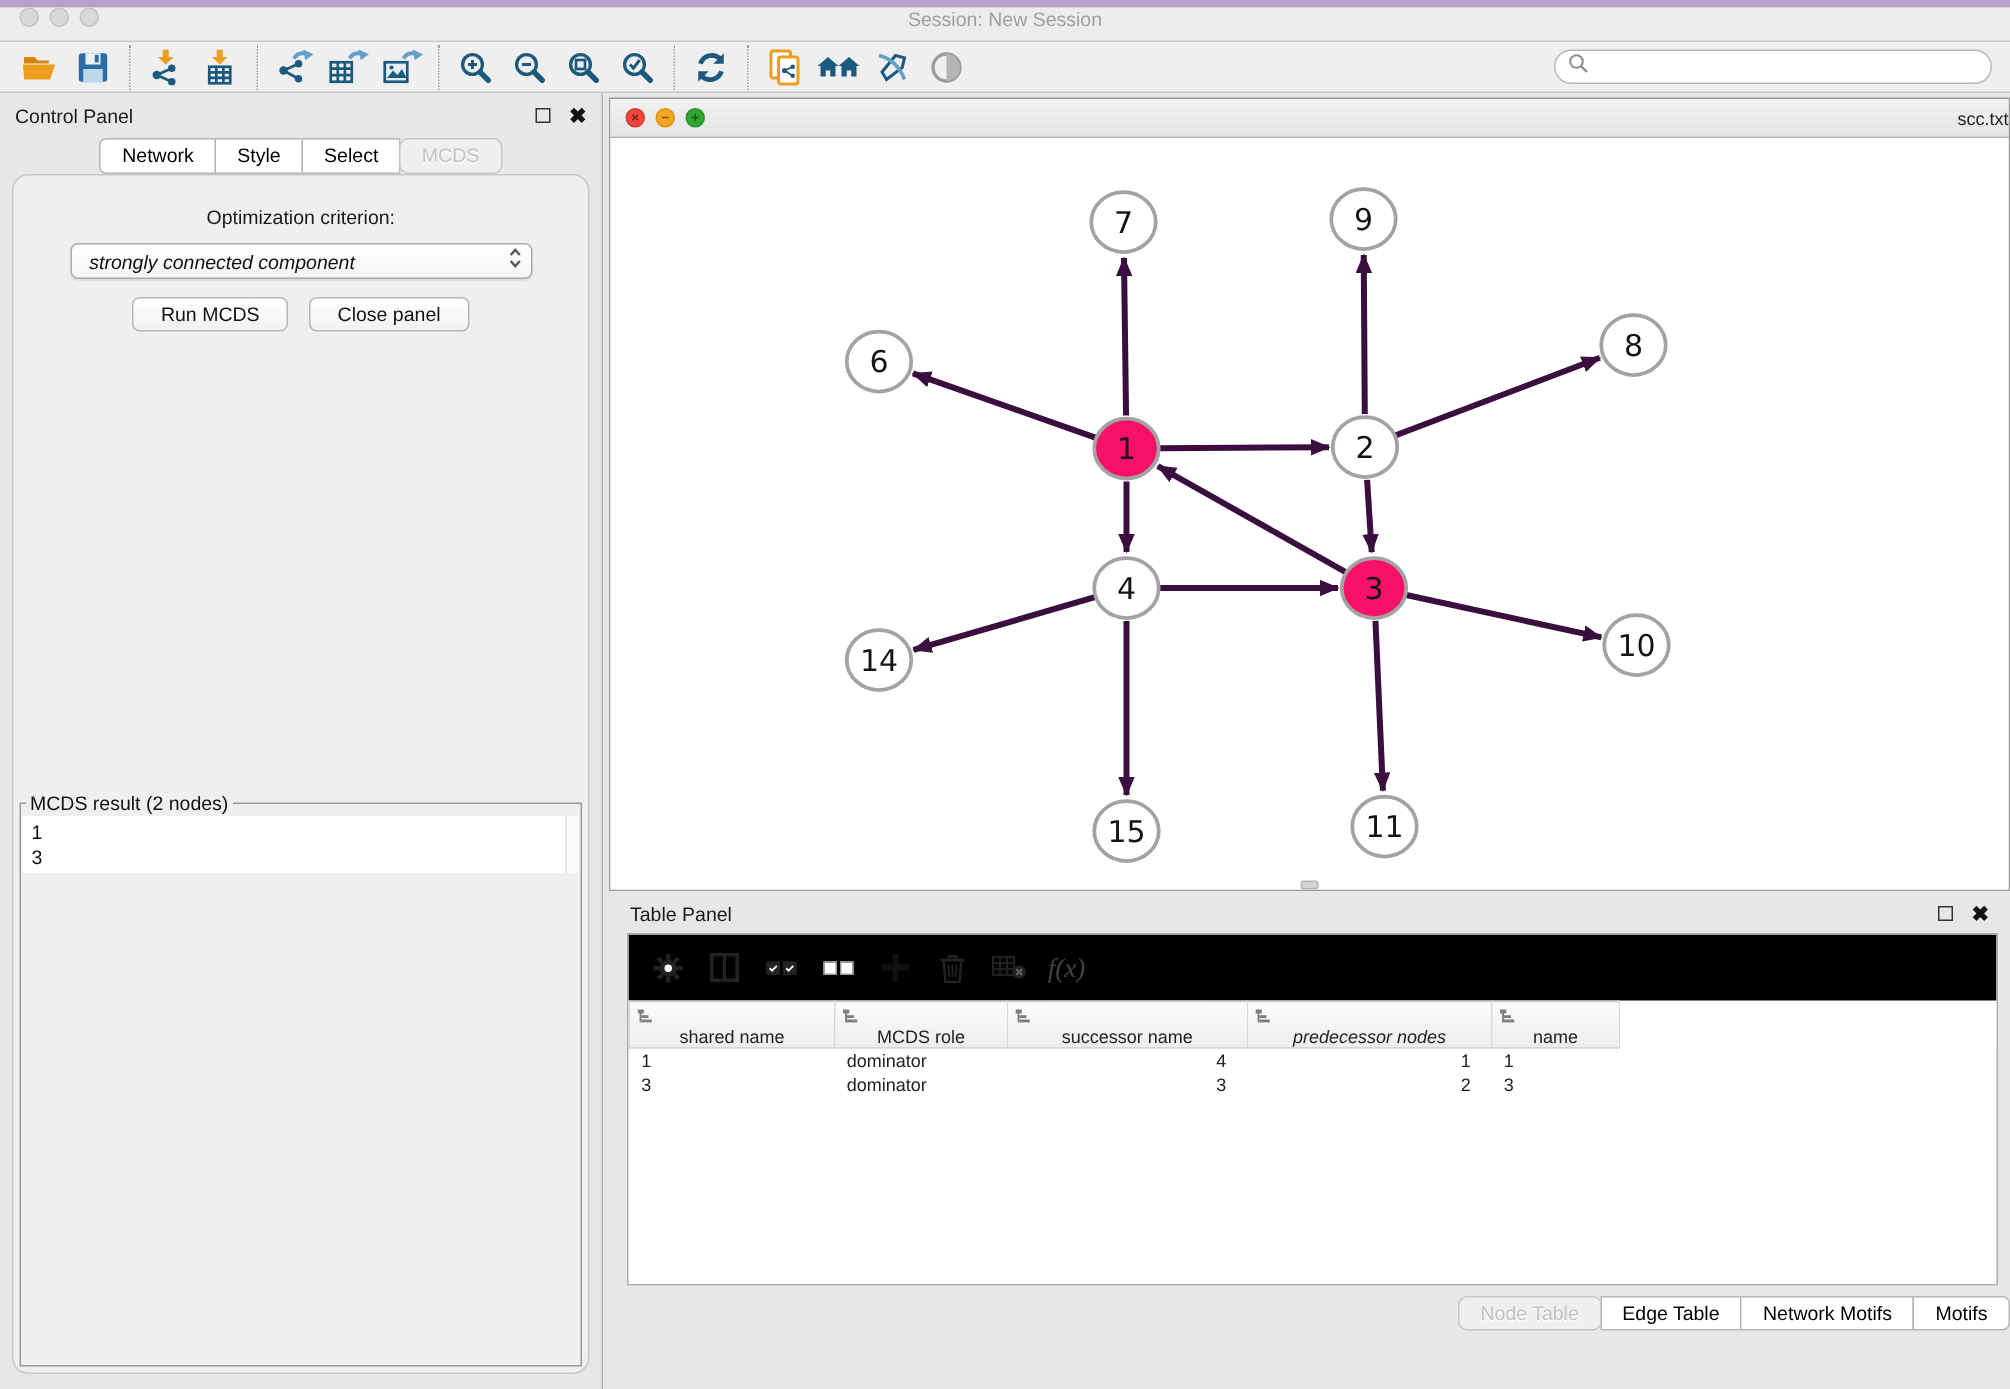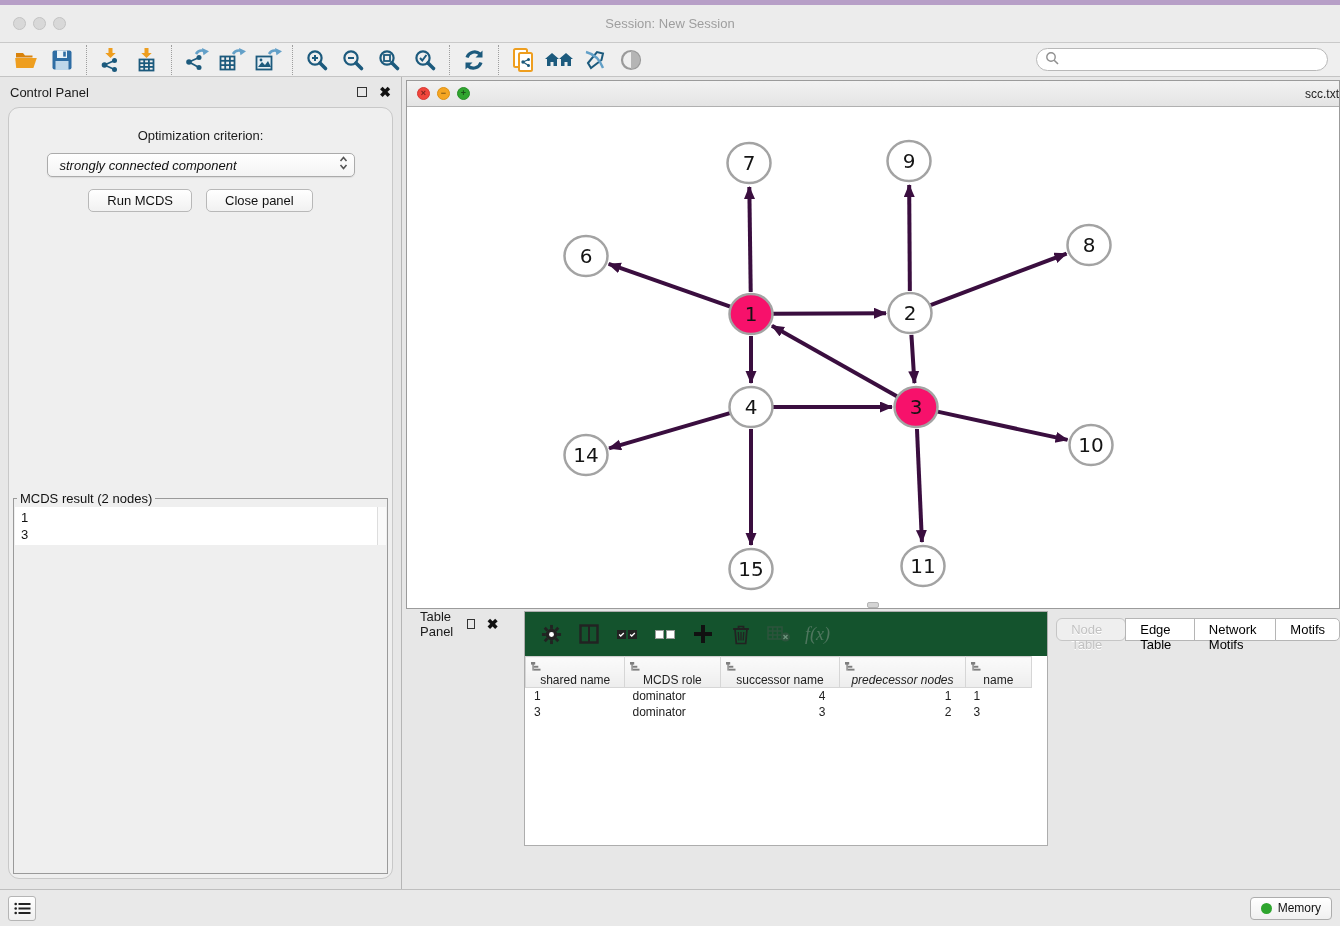--- a/index.html
+++ b/index.html
@@ -1,21 +1,21 @@
 <!DOCTYPE html>
 <html><head>
 <meta charset="utf-8">
 <style>
   * { margin:0; padding:0; box-sizing:border-box; }
   body { font-family:"Liberation Sans", sans-serif; background:#444; }
   .app { width:1340px; height:926px; background:#E9E9E9; position:relative; display:flex; flex-direction:column; overflow:hidden; }
 
   
   .accent { height:5px; background:#B79FC7; }
-  .titlebar { height:38px; background:#ECECEC; border-bottom:1px solid #C9C9C9; display:flex; align-items:center; position:relative; }
+  .titlebar { height:23px; background:#ECECEC; border-bottom:1px solid #C9C9C9; display:flex; position:relative; }
   .tl-group { display:flex; gap:7px; margin-left:13px; }
   .tl { width:13px; height:13px; border-radius:50%; background:#D8D8D8; border:1px solid #C3C3C3; display:flex; align-items:center; justify-content:center; font-size:9px; font-weight:bold; color:rgba(0,0,0,.5); line-height:1; }
   .tl.red { background:#F0463C; border-color:#D83834; }
   .tl.yellow { background:#F5A623; border-color:#E09112; }
   .tl.green { background:#30A52F; border-color:#2A8F2A; }
   .win-title { position:absolute; left:0; right:0; text-align:center; font-size:13px; color:#9E9E9E; }
 
   
   .toolbar { height:34px; background:#EFEFEF; border-bottom:1px solid #C4C4C4; display:flex; align-items:center; padding:0 8px; }
   .tbtn { width:36px; height:32px; display:flex; align-items:center; justify-content:center; }
@@ -54,23 +54,23 @@
   
   .right { flex:1; background:#E7E7E7; padding-left:4px; display:flex; flex-direction:column; min-width:0; }
   .network-window { margin-top:3px; border:1px solid #9B9B9B; background:#fff; height:529px; display:flex; flex-direction:column; }
   .nw-titlebar { height:26px; background:linear-gradient(#F2F2F2,#E4E4E4); border-bottom:1px solid #B0B0B0; display:flex; align-items:center; position:relative; padding:0 8px; }
   .nw-title { position:absolute; left:0; right:0; text-align:right; font-size:12px; color:#222; }
   .net-canvas { flex:1; background:#fff; position:relative; }
   .net-canvas svg { position:absolute; inset:0; }
   .divider-knob { position:absolute; bottom:0px; left:50%; width:12px; height:6px; background:#D4D4D4; border:1px solid #B5B5B5; border-radius:2px; transform:translateX(-50%); cursor:ns-resize; }
 
   
-  .table-panel { flex:1; margin-top:2px; display:flex; min-height:0; }
+  .table-panel { flex:1; margin-top:2px; display:flex; flex-direction:column; min-height:0; }
   .tp-box { margin:0 8px 0 12px; background:#fff; border:1px solid #ADADAD; height:235px; display:flex; flex-direction:column; overflow:hidden; }
-  .tp-toolbar { height:44px; display:flex; align-items:center; gap:14px; padding:0 14px; background:#14532d; }
+  .tp-toolbar { height:44px; display:flex; align-items:center; gap:14px; padding:0 14px; background:#000000; }
   .tp-toolbar .ticon { display:flex; align-items:center; justify-content:center; width:24px; height:24px; cursor:pointer; }
   .ticon.disabled { opacity:.38; cursor:default; }
   .fx { font-family:"Liberation Serif",serif; font-style:italic; font-size:18px; color:#AFAFAF; }
   .chkpair { display:flex; gap:2px; }
   .chk { width:9px; height:9px; border:1.5px solid #222; background:#222; position:relative; }
   .chk.empty { background:#fff; border-color:#9A9A9A; }
   .chk svg { position:absolute; inset:0; }
   .ntable { border-collapse:collapse; table-layout:fixed; }
   .ntable th { height:19px; background:linear-gradient(#FBFBFB,#EDEDED); border:1px solid #D6D6D6; border-top:1px solid #CFCFCF; font-size:12px; font-weight:normal; color:#222; position:relative; padding:0 4px; }
   .ntable th .hlbl { display:inline-block; width:100%; text-align:center;margin-top:16px; }
@@ -274,20 +274,26 @@
 
   <div class="main">
 
     <div class="control-panel">
       <div class="panel-head">
         <span class="ptitle">Control Panel</span>
         <span class="spacer"></span>
         <span class="float-sq"></span>
         <span class="close-x">✖</span>
       </div>
+      <div class="tabrow" id="cp-tabs">
+          <div class="tab">Network</div>
+          <div class="tab">Style</div>
+          <div class="tab">Select</div>
+          <div class="tab selected">MCDS</div>
+        </div>
       <div class="cp-content">
         <div class="opt-label">Optimization criterion:</div>
         <div class="combo">
           <span class="cval">strongly connected component</span>
           <span>
             <svg width="9" height="16" viewBox="0 0 9 16">
                 <path d="M1.5 6L4.5 2.5 7.5 6" fill="none" stroke="#555" stroke-width="1.6"></path>
                 <path d="M1.5 10L4.5 13.5 7.5 10" fill="none" stroke="#555" stroke-width="1.6"></path>
               </svg>
           </span>
@@ -508,31 +514,13 @@
         <div class="tp-tabrow" id="tp-tabs">
             <div class="tab selected">Node Table</div>
             <div class="tab">Edge Table</div>
             <div class="tab">Network Motifs</div>
             <div class="tab">Motifs</div>
           </div>
       </div>
     </div>
   </div>
 
-  <div class="statusbar">
-    <span class="sq-btn">
-      <svg width="17" height="13" viewBox="0 0 17 13">
-          <g fill="#222">
-            <circle cx="1.7" cy="2" r="1.3"></circle>
-            <rect x="4.5" y="1" width="12" height="2"></rect>
-            <circle cx="1.7" cy="6.5" r="1.3"></circle>
-            <rect x="4.5" y="5.5" width="12" height="2"></rect>
-            <circle cx="1.7" cy="11" r="1.3"></circle>
-            <rect x="4.5" y="10" width="12" height="2"></rect>
-          </g>
-        </svg>
-    </span>
-    <button class="mem-btn">
-      <span class="greendot"></span>
-      <span>Memory</span>
-    </button>
-  </div>
 </div>
 
 </body></html>

